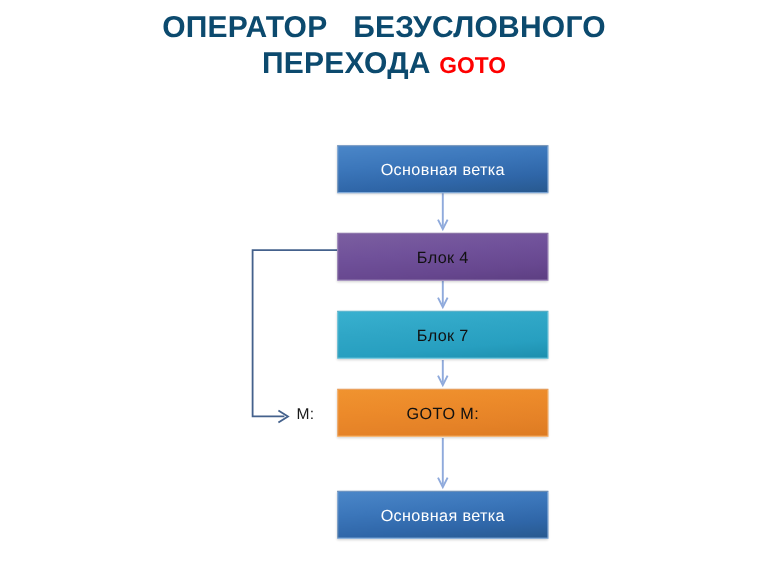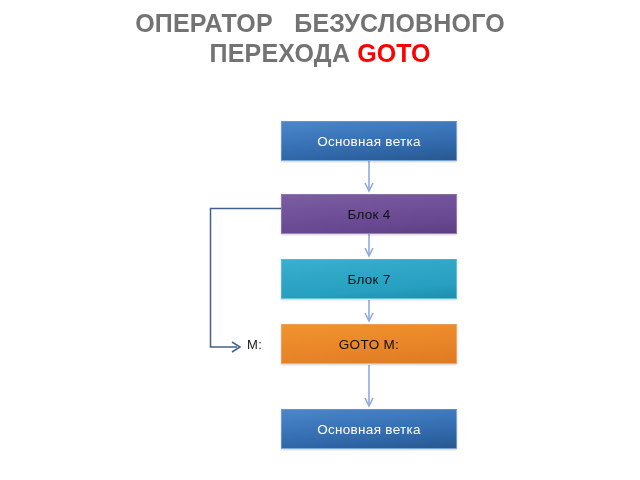--- a/index.html
+++ b/index.html
@@ -29,27 +29,27 @@
     position: absolute;
     left: 40px;
     top: 8px;
     width: 560px;
     text-align: center;
     line-height: 30px;
   }
   .title-line {
     font-size: 25px;
     font-weight: bold;
-    color: #737373;
+    color: #0c4a6e;
     letter-spacing: 0.2px;
     white-space: pre;
   }
   .title-goto {
     color: #fe0000;
-    font-size: 25px;
+    font-size: 19px;
     font-weight: bold;
   }
 
   
   #flow {
     position: absolute;
     left: 0;
     top: 0;
     width: 640px;
     height: 480px;

